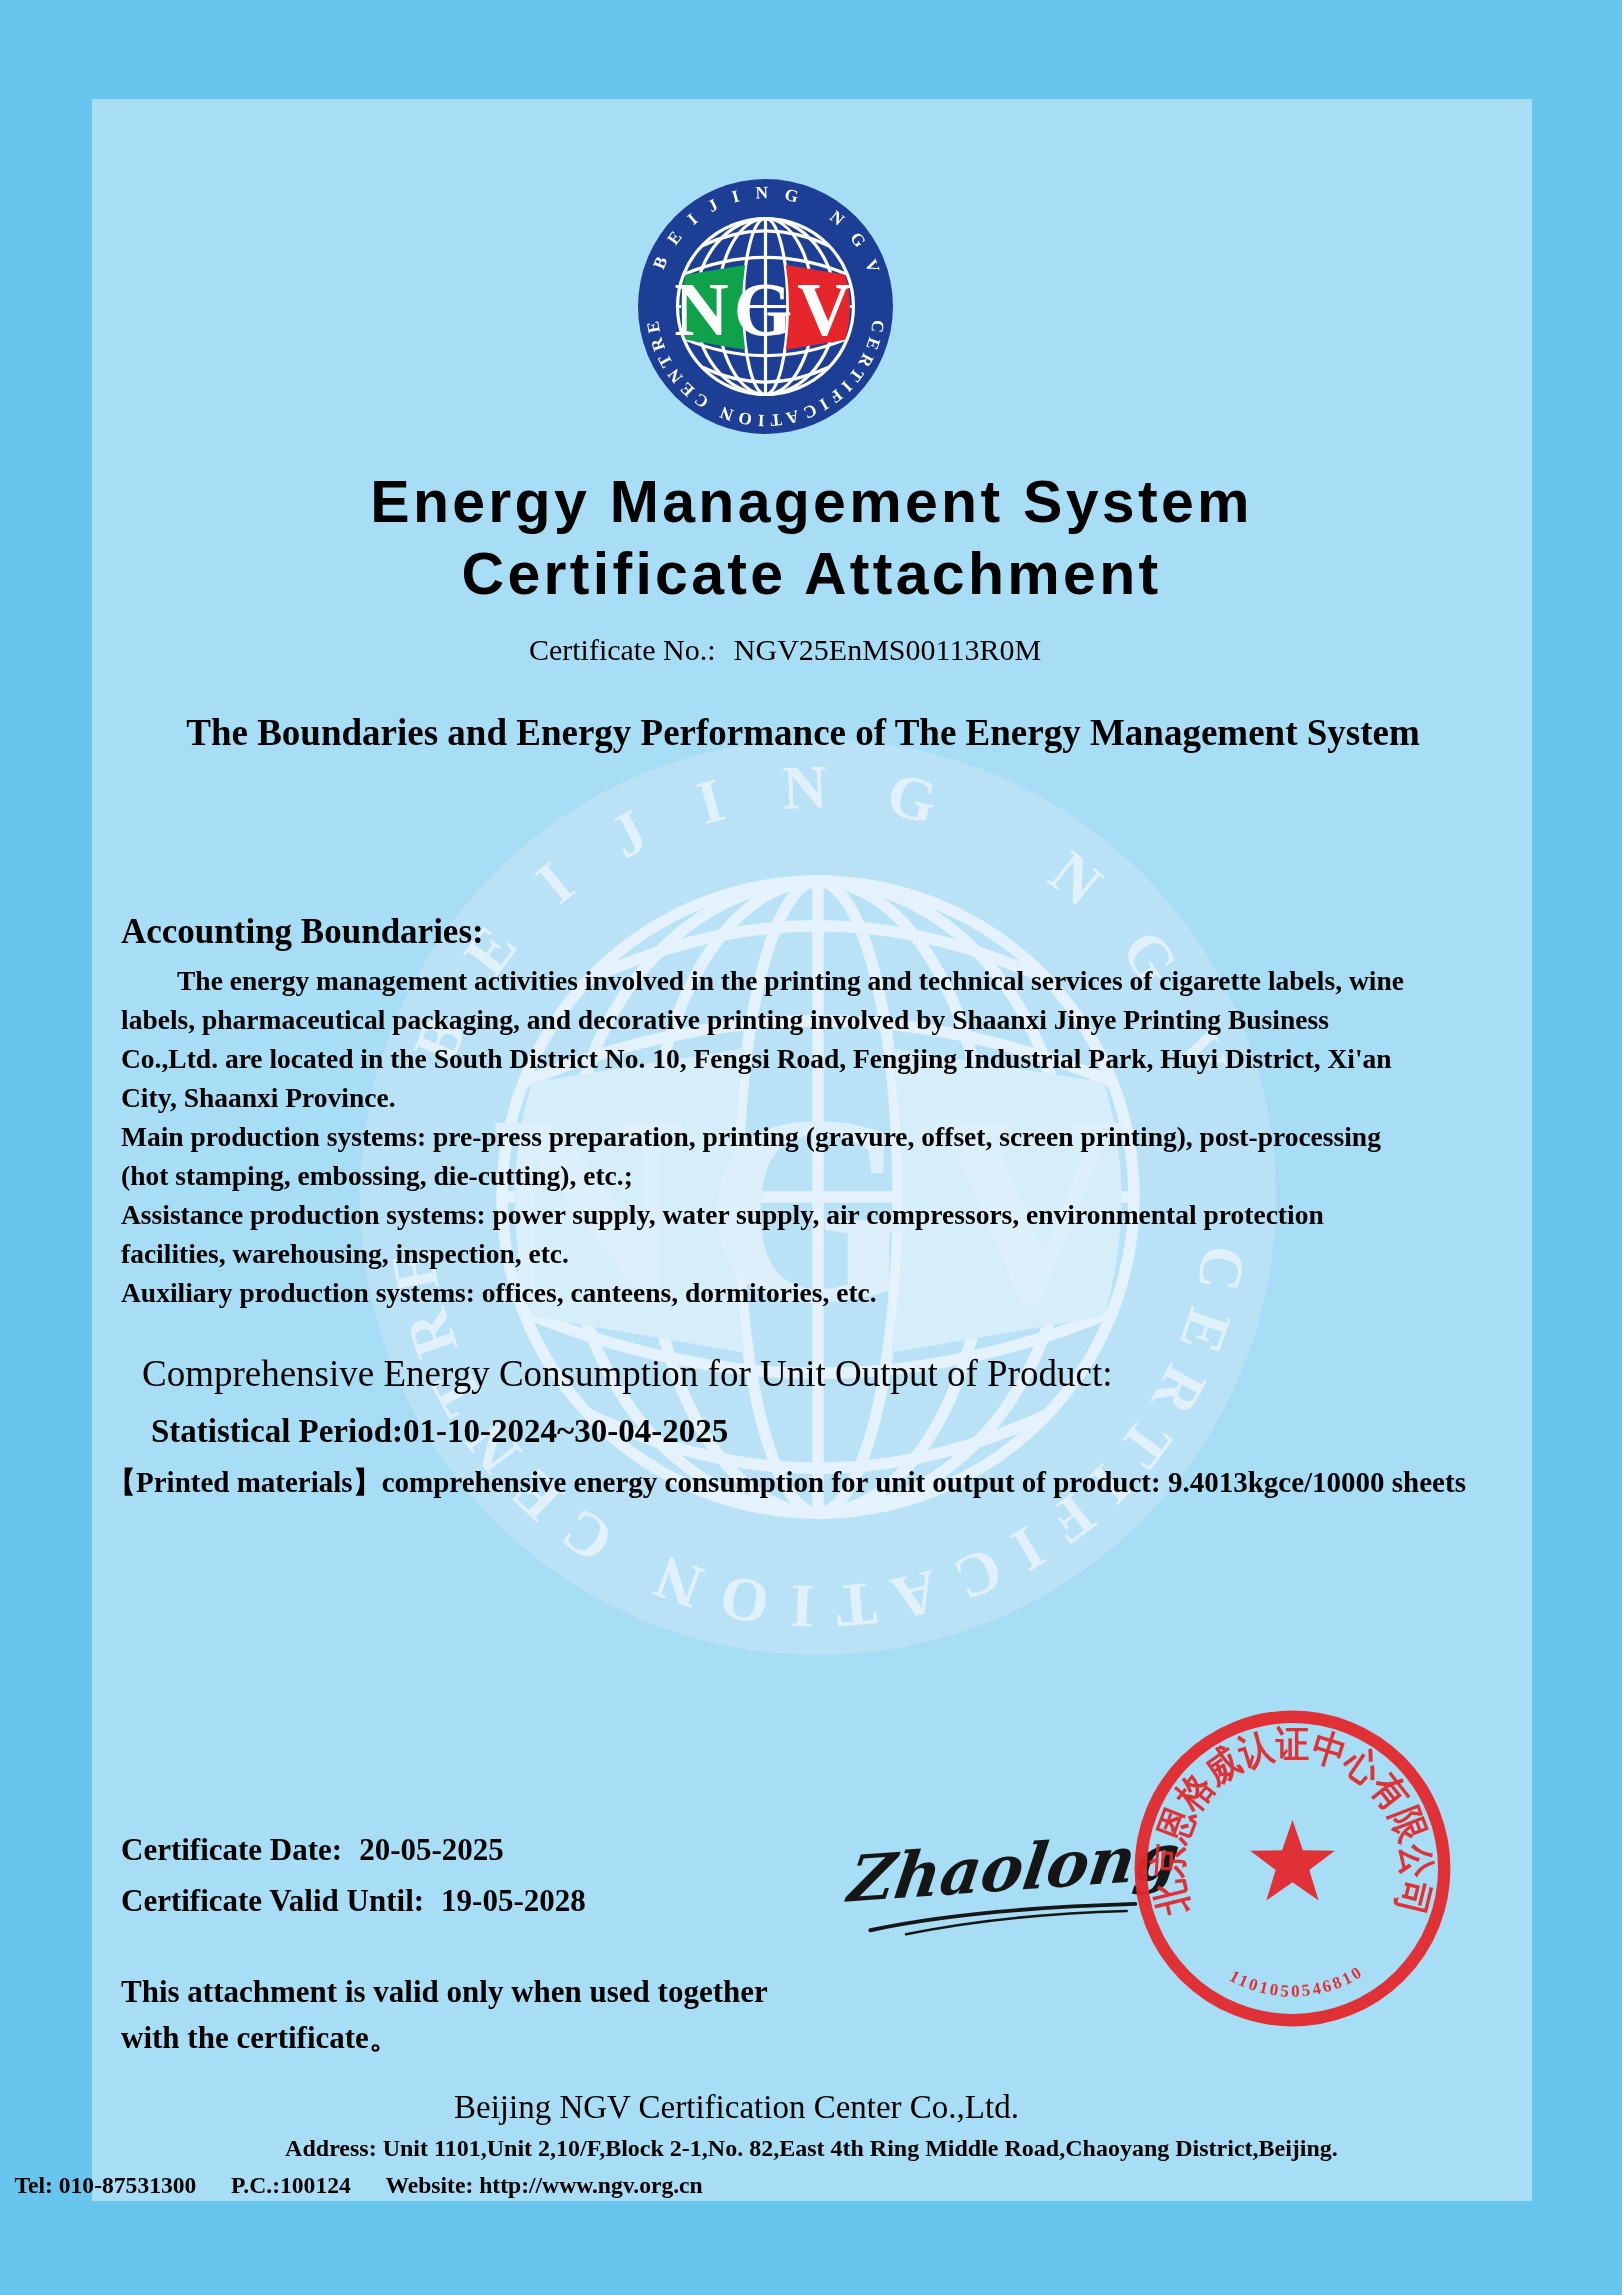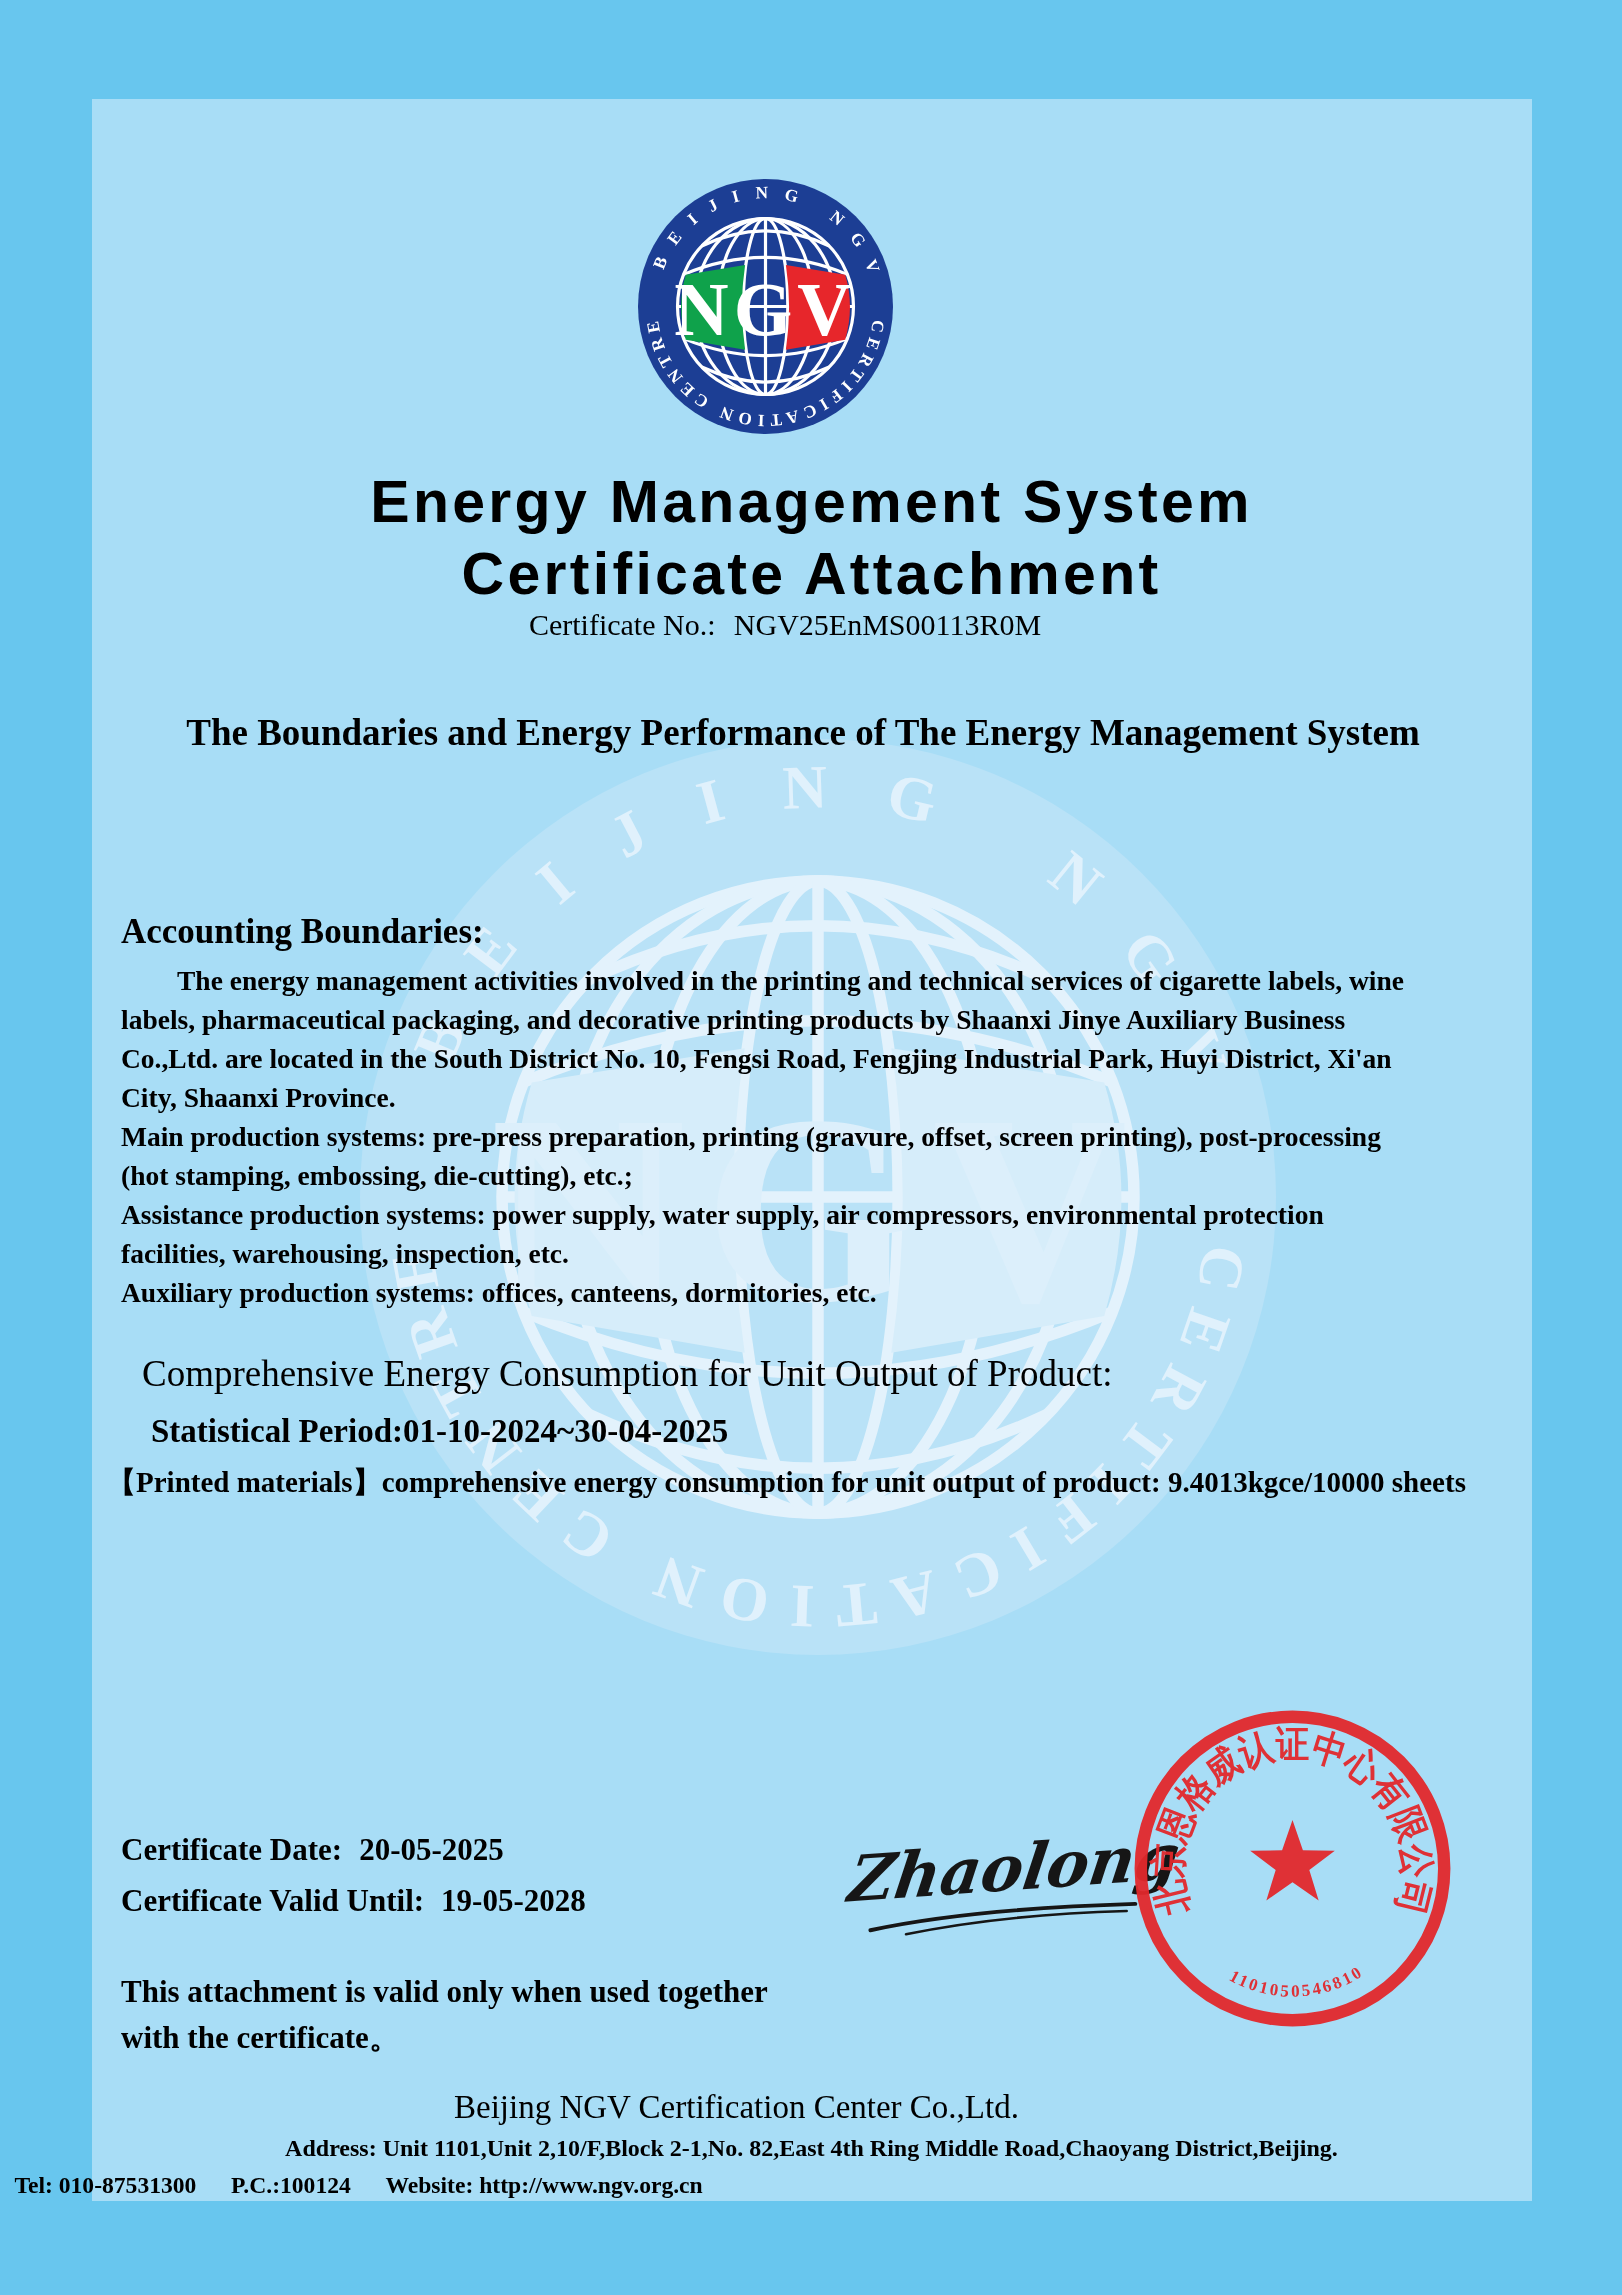--- a/index.html
+++ b/index.html
@@ -30,21 +30,21 @@
   .logo-ghost .monogram{fill:#dceffb;}
   .logo-ghost .ringtext{fill:#e0f1fc;}
   .ring-font{font-family:"Liberation Serif","DejaVu Serif",serif;font-weight:bold;font-size:27px;}
   .mono-font{font-family:"Liberation Serif","DejaVu Serif",serif;font-weight:bold;font-size:118px;letter-spacing:8px;}
   
   .title{
     left:0;top:455px;width:1623px;text-align:center;
     font-family:"Liberation Sans","DejaVu Sans",sans-serif;
     font-weight:bold;font-size:59px;line-height:72px;letter-spacing:3.3px;margin-top:11px;
   }
-  .certno{left:0;top:608px;width:1570px;text-align:center;font-size:30px;}
+  .certno{left:0;top:633px;width:1570px;text-align:center;font-size:30px;}
   .certno .val{margin-left:18.3px;}
   .subtitle{left:0;top:711px;width:1606px;text-align:center;font-weight:bold;font-size:37px;white-space:nowrap;}
   .acc-heading{left:121px;top:912px;font-weight:bold;font-size:35px;}
   .acc-body{left:121px;top:961px;width:1400px;font-weight:bold;font-size:27.5px;}
   .acc-body .ln{height:39px;line-height:39px;white-space:nowrap;}
   .acc-body .ln.indent{text-indent:56px;}
   .cons-heading{left:121px;top:1352px;font-weight:normal;font-size:37px;white-space:nowrap;margin-left:21px;}
   .stat-line{left:151px;top:1413px;font-weight:bold;font-size:33px;white-space:nowrap;}
   .printed-line{left:107px;top:1463px;font-weight:bold;font-size:29px;white-space:nowrap;
     font-family:"Liberation Serif","DejaVu Serif","DejaVu Sans",serif;}
@@ -151,21 +151,21 @@
 
 <div class="abs certno">
   <span>Certificate No.:</span><span class="val">NGV25EnMS00113R0M</span>
 </div>
 
 <div class="abs subtitle">The Boundaries and Energy Performance of The Energy Management System</div>
 
 <div class="abs acc-heading">Accounting Boundaries:</div>
 <div class="abs acc-body">
   <div class="ln indent">The energy management activities involved in the printing and technical services of cigarette labels, wine</div>
-  <div class="ln">labels, pharmaceutical packaging, and decorative printing products by Shaanxi Jinye Auxiliary Business</div>
+  <div class="ln">labels, pharmaceutical packaging, and decorative printing involved by Shaanxi Jinye Printing Business</div>
   <div class="ln">Co.,Ltd. are located in the South District No. 10, Fengsi Road, Fengjing Industrial Park, Huyi District, Xi'an</div>
   <div class="ln">City, Shaanxi Province.</div>
   <div class="ln">Main production systems: pre-press preparation, printing (gravure, offset, screen printing), post-processing</div>
   <div class="ln">(hot stamping, embossing, die-cutting), etc.;</div>
   <div class="ln">Assistance production systems: power supply, water supply, air compressors, environmental protection</div>
   <div class="ln">facilities, warehousing, inspection, etc.</div>
   <div class="ln">Auxiliary production systems: offices, canteens, dormitories, etc.</div>
 </div>
 
 <div class="abs cons-heading">Comprehensive Energy Consumption for Unit Output of Product:</div>

